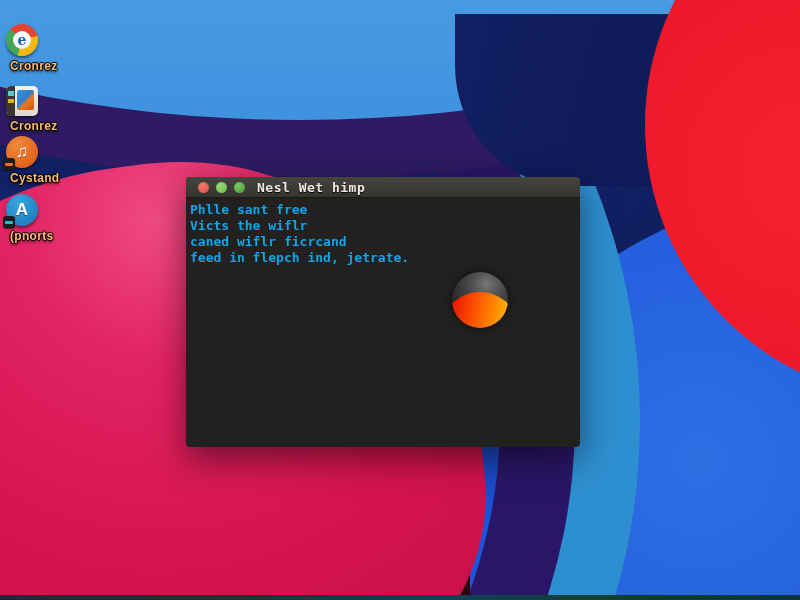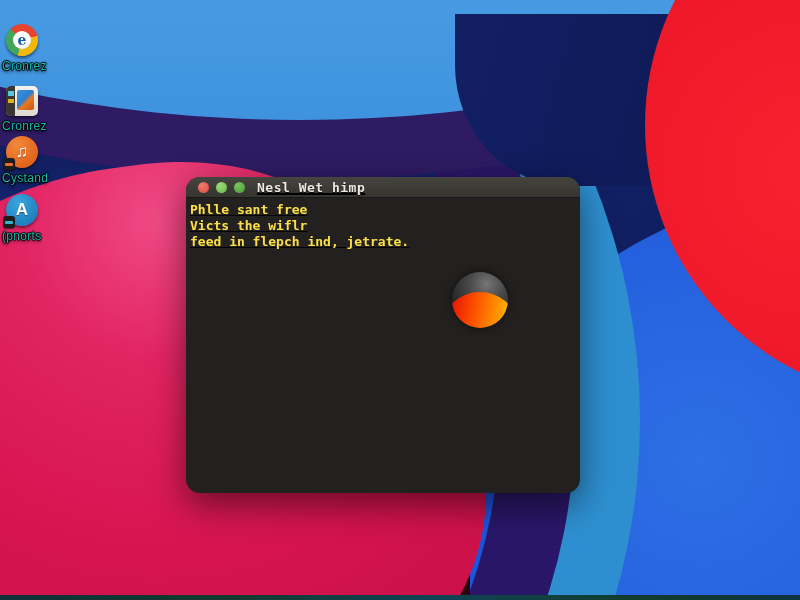--- a/index.html
+++ b/index.html
@@ -31,21 +31,21 @@
   .bottom-strip{left:0;top:595px;width:800px;height:5px;
      background:linear-gradient(90deg,#0f3038 0%,#133a2e 28%,#0f4456 55%,#123c2c 80%,#0e3340 100%);}
 
   
   .menubar{left:0;top:0;width:800px;height:18px;background:#171716;color:#e4e2de;
      font-family:"DejaVu Sans Mono",monospace;font-size:12px;font-weight:bold;
      line-height:18px;padding-left:5px;letter-spacing:1px;text-shadow:0 1px 1px #000;}
 
   
   .dicon{width:64px;text-align:left;cursor:default;}
-  .dicon .lbl{margin-top:3px;margin-left:0;color:#14b8a6;font-size:12px;font-weight:normal;letter-spacing:.3px;
+  .dicon .lbl{margin-top:3px;margin-left:8px;color:#fdba74;font-size:12px;font-weight:bold;letter-spacing:.3px;
      text-shadow:-1px 0 1px #000,1px 0 1px #000,0 -1px 1px #000,0 1px 1px #000,0 2px 3px rgba(0,0,0,.8);}
   .ic{position:relative;width:32px;height:32px;margin-left:4px;}
   .ic-chrome{border-radius:50%;
      background:conic-gradient(from 0deg,#e8432e 0 75deg,#f4b80c 75deg 195deg,#43a557 195deg 315deg,#e8432e 315deg 360deg);
      box-shadow:0 2px 3px rgba(0,0,0,.5);}
   .ic-chrome .einner{position:absolute;left:7px;top:7px;width:18px;height:18px;border-radius:50%;
      background:radial-gradient(circle at 40% 35%,#ffffff 55%,#cfe2f4 100%);
      color:#155fae;font-weight:bold;font-size:14px;line-height:18px;text-align:center;
      font-family:"DejaVu Serif",serif;}
   .ic-files{width:32px;height:30px;border-radius:5px;margin-top:2px;
@@ -60,31 +60,31 @@
   .ic-music .glyph{font-size:17px;line-height:32px;text-shadow:0 1px 1px rgba(0,0,0,.4);}
   .ic-appA{background:radial-gradient(circle at 38% 28%,#3aa5dc,#1f7fc0 75%);}
   .ic-appA .glyph{font-size:17px;font-weight:bold;line-height:32px;text-shadow:0 1px 1px rgba(0,0,0,.4);}
   .badge{position:absolute;left:-3px;bottom:-2px;width:12px;height:12px;border-radius:3px;
      background:#1d1d1f;box-shadow:0 1px 1px rgba(0,0,0,.6);}
   .badge i{position:absolute;left:2px;top:5px;width:8px;height:3px;border-radius:1px;display:block;}
   .badge.orange i{background:#e8702a;}
   .badge.teal i{background:#2fb6c8;}
 
   
-  .term{left:186px;top:177px;width:394px;height:316px;border-radius:14px;
-     background:#232120;box-shadow:0 12px 34px rgba(0,0,0,.5);overflow:hidden;text-decoration:underline;}
+  .term{left:186px;top:177px;width:394px;height:270px;border-radius:4px;
+     background:#232120;box-shadow:0 12px 34px rgba(0,0,0,.5);overflow:hidden;}
   .tbar{position:relative;height:21px;background:linear-gradient(#46443f,#36342f);
      border-bottom:1px solid #1a1917;display:flex;align-items:center;}
   .dot{width:11px;height:11px;border-radius:50%;margin-left:7px;flex:0 0 auto;}
   .dot.red{background:radial-gradient(circle at 35% 30%,#f07a6e,#dd4b41);margin-left:12px;}
   .dot.g1{background:radial-gradient(circle at 35% 30%,#9cd878,#6cb84e);}
   .dot.g2{background:radial-gradient(circle at 35% 30%,#7cc45c,#459a3c);}
   .ttitle{margin-left:12px;color:#efe9e1;font-family:"DejaVu Sans Mono",monospace;
      font-size:13px;font-weight:bold;letter-spacing:.5px;text-shadow:0 1px 1px #000;}
-  .tbody{position:relative;height:248px;padding:4px 0 0 4px;color:#fde047;
+  .tbody{position:relative;height:248px;padding:4px 0 0 4px;color:#0ea5e9;
      font-family:"DejaVu Sans Mono",monospace;font-size:13px;font-weight:bold;line-height:15px;}
   .tline{white-space:pre;margin-bottom:1px;}
   .tline.gap{margin-top:0;}
 
   
   .sphere{position:absolute;left:266px;top:74px;width:56px;height:56px;border-radius:50%;overflow:hidden;
      background:radial-gradient(circle at 62% 22%,#767676 0%,#4a4a4a 30%,#222 72%,#161616 100%);
      box-shadow:0 0 8px rgba(0,0,0,.6);}
   .sphere::after{content:"";position:absolute;left:-14%;top:36%;width:128%;height:114%;border-radius:50%;
      background:linear-gradient(100deg,#e81200 10%,#fe5500 42%,#ff9800 70%,#ffc62a 92%);}
@@ -148,18 +148,19 @@
   <div class="abs term">
     <div class="tbar">
       <span class="dot red"></span>
       <span class="dot g1"></span>
       <span class="dot g2"></span>
       <span class="ttitle">Nesl Wet himp</span>
     </div>
     <div class="tbody">
       <div class="tline">Phlle sant free</div>
       <div class="tline">Victs the wiflr</div>
+      <div class="tline">caned wiflr ficrcand</div>
       <div class="tline gap">feed in flepch ind, jetrate.</div>
       <div class="sphere"></div>
     </div>
   </div>
 
 </div>
 
 </body></html>

